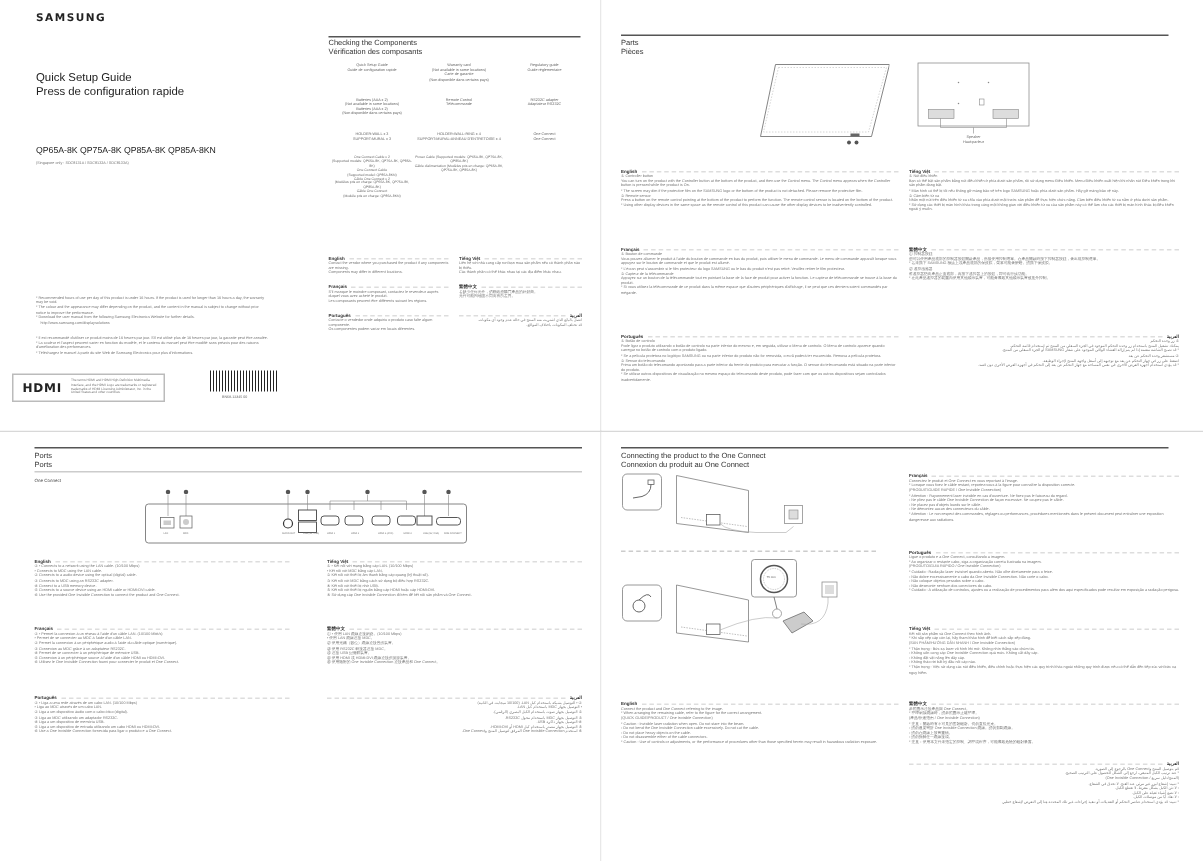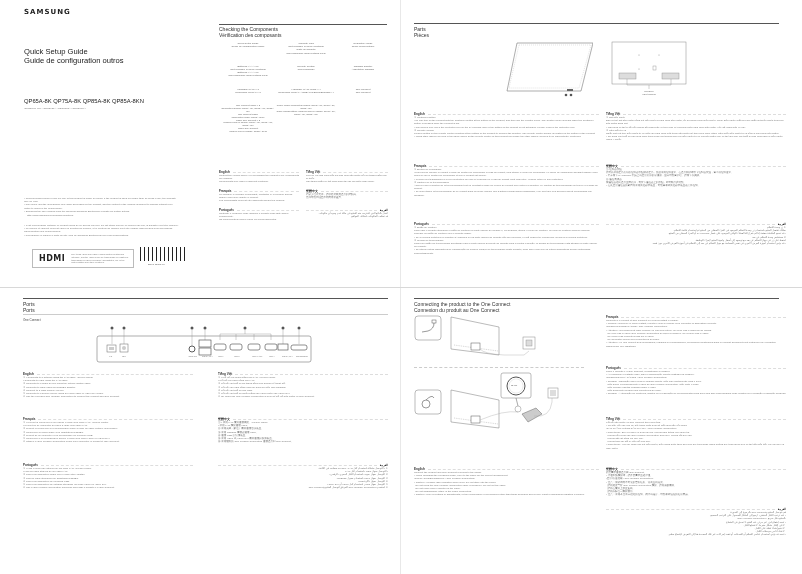--- a/index.html
+++ b/index.html
@@ -36,37 +36,37 @@
 <div class="fold-h"></div>
 <div class="crop" style="left:22px;top:0;width:1px;height:10px"></div>
 <div class="crop" style="left:0;top:10px;width:8px;height:1px"></div>
 <div class="crop" style="left:779px;top:0;width:1px;height:10px"></div>
 <div class="crop" style="left:792px;top:10px;width:10px;height:1px"></div>
 <div class="crop" style="left:591px;top:560px;width:1px;height:14px"></div>
 
 <div class="page" style="left:0;top:0;width:200px;height:287px;">
   <div style="position:absolute;left:24px;top:8px;font-size:7px;font-weight:bold;letter-spacing:1px;color:#222;font-family:'DejaVu Sans',sans-serif;">SAMSUNG</div>
   <div style="position:absolute;left:24px;top:47px;font-size:7.6px;color:#222;">Quick Setup Guide</div>
-  <div style="position:absolute;left:24px;top:56px;font-size:7.6px;color:#222;">Guide de configuration outros</div>
+  <div style="position:absolute;left:24px;top:56px;font-size:7.6px;color:#222;">Press de configuration rapide</div>
   <div style="position:absolute;left:24px;top:98px;font-size:5.8px;color:#222;white-space:nowrap;">QP65A-8K QP75A-8K QP85A-8K QP85A-8KN</div>
   <div style="position:absolute;left:24px;top:107px;font-size:2.5px;color:#777;white-space:nowrap;">(Singapore only : SDC8131A / SDC8132A / SDC8133A)</div>
 
   <div class="block" style="left:24px;top:197px;width:155px;">
     <div class="para">* Recommended hours of use per day of this product is under 16 hours. If the product is used for longer than 16 hours a day, the warranty may be void.</div>
     <div class="para">* The colour and the appearance may differ depending on the product, and the content in the manual is subject to change without prior notice to improve the performance.</div>
     <div class="para">* Download the user manual from the following Samsung Electronics Website for further details.</div>
     <div class="para" style="margin-left:3px;margin-top:1px;">http://www.samsung.com/displaysolutions</div>
   </div>
   <div class="block" style="left:24px;top:224px;width:155px;">
     <div class="para">* Il est recommandé d'utiliser ce produit moins de 16 heures par jour. S'il est utilisé plus de 16 heures par jour, la garantie peut être annulée.</div>
     <div class="para">* La couleur et l'aspect peuvent varier en fonction du modèle, et le contenu du manuel peut être modifié sans préavis pour des raisons d'amélioration des performances.</div>
     <div class="para">* Téléchargez le manuel à partir du site Web de Samsung Electronics pour plus d'informations.</div>
   </div>
 
-  <div class="hdmi-logo" style="left:32px;top:249px;width:100px;height:17px;">
+  <div class="hdmi-logo" style="left:8px;top:249px;width:100px;height:17px;">
     <span class="logo">HDMI</span>
     <span class="txt" style="width:58px;">The terms HDMI and HDMI High-Definition Multimedia Interface, and the HDMI Logo are trademarks or registered trademarks of HDMI Licensing Administrator, Inc. in the United States and other countries.</span>
   </div>
   <div class="barcode" style="left:140px;top:247px;"></div>
   <div class="barcode-num" style="left:148px;top:263px;">BN68-12345 00</div>
 </div>
 
 <div class="page" style="left:200px;top:0;width:200px;height:287px;">
   <div class="sec-rule" style="left:19px;top:24px;width:168px;"></div>
   <div class="sec-title" style="left:19px;top:26px;">Checking the Components</div>

